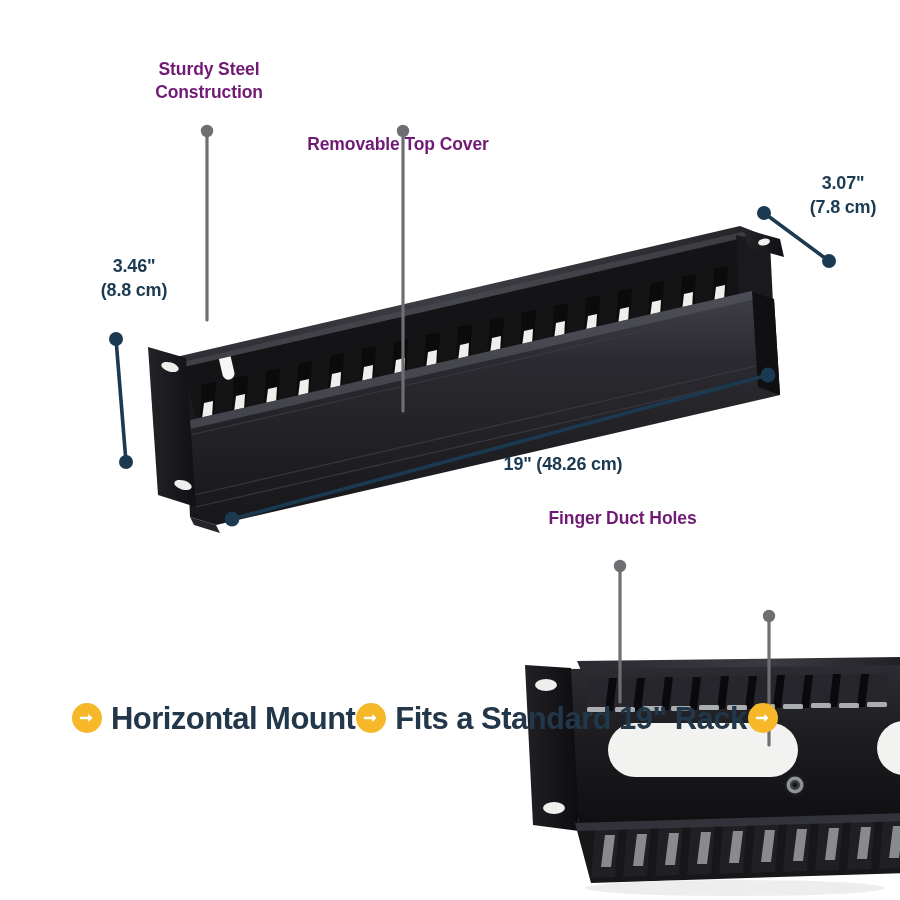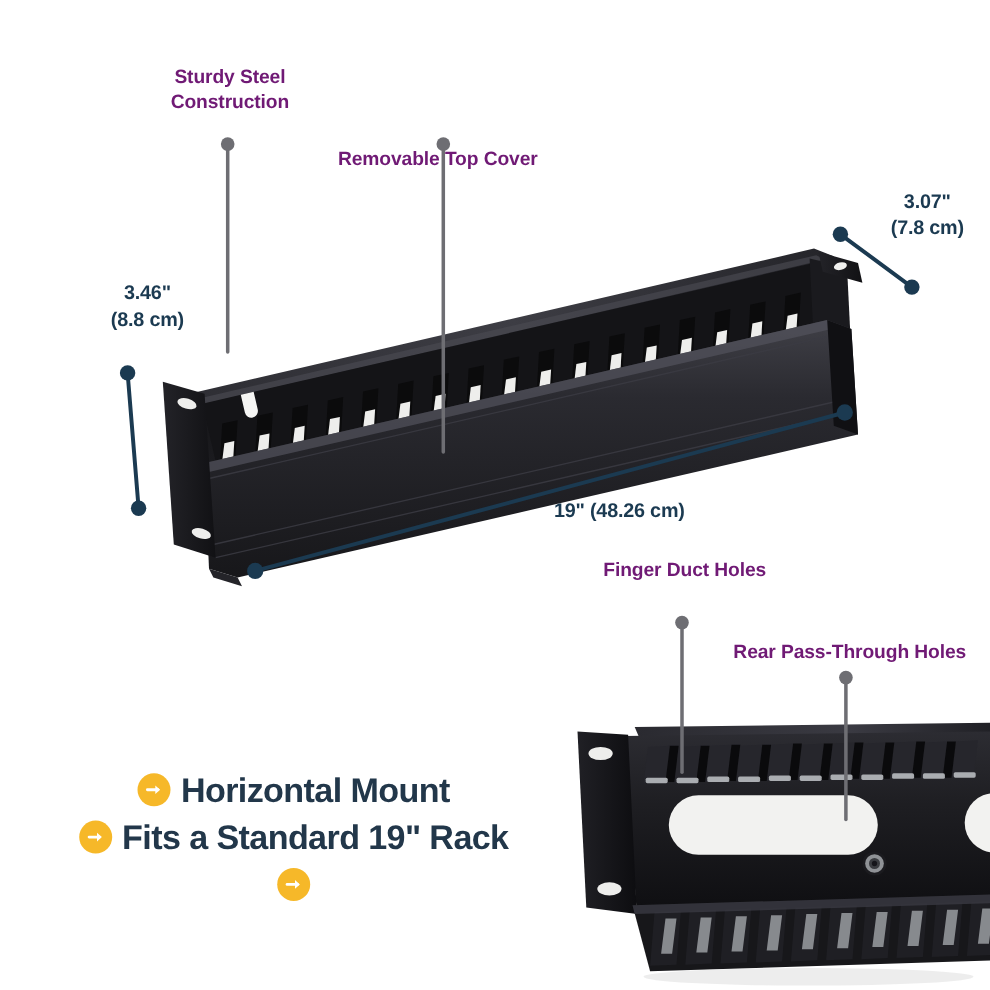--- a/index.html
+++ b/index.html
@@ -49,23 +49,21 @@
     height: 900px;
     pointer-events: none;
   }
 
   
   #feature-list {
     position: absolute;
     left: 72px;
     top: 697px;
     display: flex;
-    flex-direction: column;
     gap: 1px;
-    align-items: center;
   }
   .feature-row {
     display: flex;
     align-items: center;
     gap: 9px;
     height: 42px;
   }
   .feature-bullet {
     width: 30px;
     height: 30px;
@@ -372,21 +370,20 @@
     </g>
   </svg>
 
   <div class="callout-label" style="left:150px; top:58px; width:118px;">Sturdy Steel
 Construction</div>
 
   <div class="callout-label" style="left:298px; top:87px; width:200px;margin-top:46px;">Removable Top Cover</div>
 
   <div class="callout-label" style="left:541px; top:507px; width:163px;">Finger Duct Holes</div>
 
-  <div class="callout-label" style="left:661px; top:581px; width:223px;">Rear Pass-Through Holes</div>
 
   <div class="dim-label" style="left:75px; top:254px; width:118px;">3.46"
 (8.8 cm)</div>
 
   <div class="dim-label" style="left:791px; top:171px; width:104px;">3.07"
 (7.8 cm)</div>
 
   <div class="dim-label" style="left:491px; top:452px; width:144px;">19" (48.26 cm)</div>
 
   <div id="feature-list">

